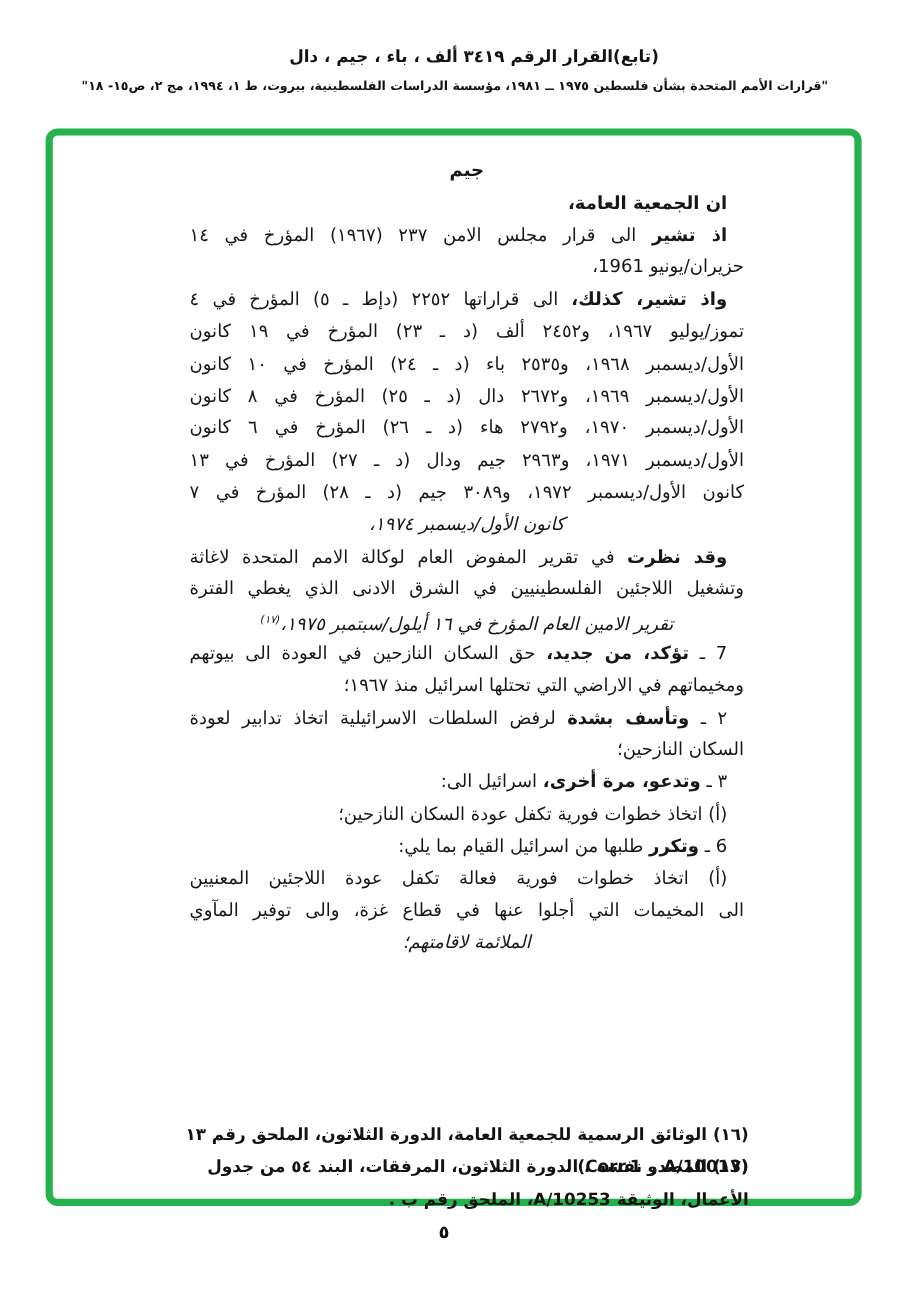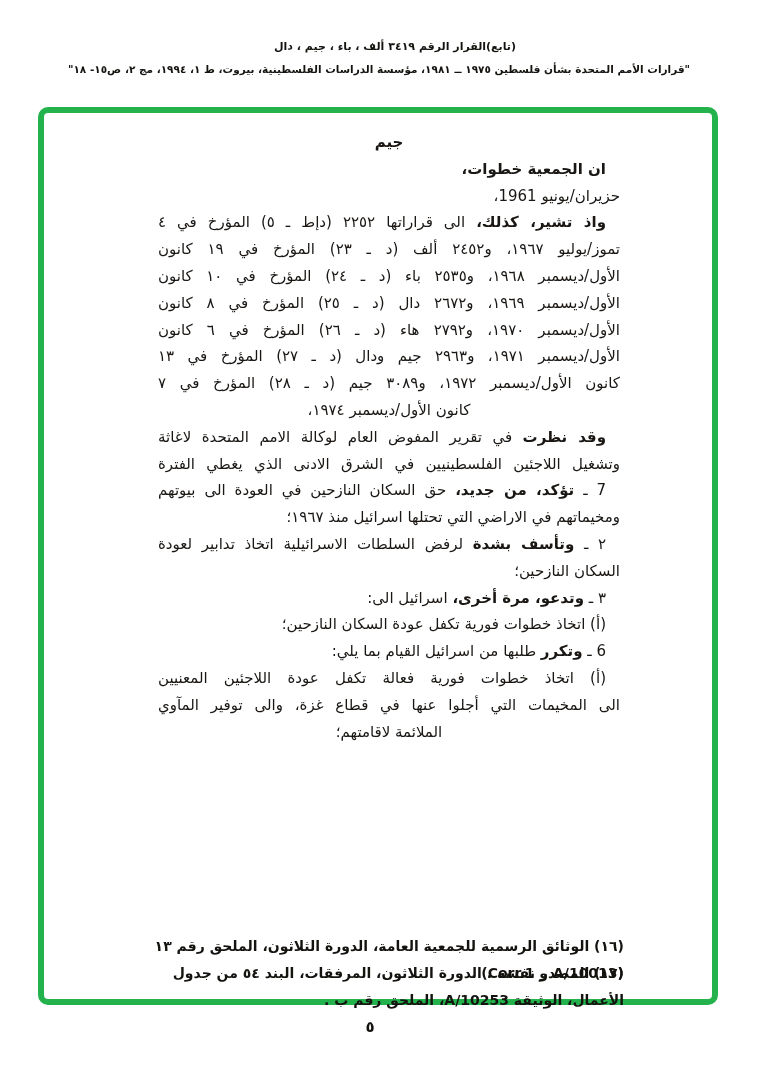--- a/index.html
+++ b/index.html
@@ -1,27 +1,27 @@
 <!DOCTYPE html>
 <html lang="ar"><head>
 <meta charset="utf-8">
 <style>
   html,body{margin:0;padding:0;background:#ffffff;}
   .page{position:relative;width:758px;height:1078px;background:#fff;overflow:hidden;
         font-family:"DejaVu Sans",sans-serif;color:#15130f;}
   .header{position:absolute;top:40px;left:0;width:758px;text-align:center;direction:rtl;}
-  .h1{font-size:11px;font-weight:bold;padding-left:32px;}
+  .h1{font-size:14px;font-weight:bold;padding-left:32px;}
   .h2{margin-top:10px;font-size:10.5px;font-weight:bold;}
   .frame{position:absolute;left:38px;top:107px;width:668px;height:886px;
          border:6px solid #23b24b;border-radius:10px;}
   .textcol{position:absolute;left:138px;top:129px;width:482px;direction:rtl;
            font-size:15px;color:#191613;}
   .line{height:26.8px;line-height:26.8px;text-align:right;margin-left:20px;}
   .line.j{text-align:justify;text-align-last:justify;}
-  .line.center{text-align:left;text-align-last:center;}
+  .line.center{text-align:left;text-align-last:center;font-style:italic;}
   .line.indent{padding-right:14px;}
   .sec{font-weight:bold;text-align:center;}
   .b{font-weight:bold;}
   .sup{font-size:9px;vertical-align:6px;}
   .footnotes{position:absolute;left:116px;top:933px;width:508px;direction:rtl;
              font-size:14px;font-weight:bold;color:#15130f;}
   .fline{height:27.2px;line-height:27.2px;text-align:right;}
   .pagenum{position:absolute;top:1018px;left:0;width:740px;text-align:center;
            font-size:15px;font-weight:bold;direction:rtl;}
 </style>
@@ -34,38 +34,40 @@
     <div class="h1">(تابع)القرار الرقم ٣٤١٩ ألف ، باء ، جيم ، دال</div>
     <div class="h2">"قرارات الأمم المتحدة بشأن فلسطين ١٩٧٥ ــ ١٩٨١، مؤسسة الدراسات الفلسطينية، بيروت، ط ١، ١٩٩٤، مج ٢، ص١٥- ١٨"</div>
   </div>
 
   <div class="frame"></div>
 
   <div class="textcol">
     <div class="line sec">جيم</div>
     <div id="paras">
         <div>
-          <div class="line indent"><span class="b">ان الجمعية خطوات،</span></div>
+          <div class="line indent"><span class="b">ان الجمعية العامة،</span></div>
         </div>
         <div>
+          <div class="line j indent"><span class="b">اذ تشير</span><span> الى قرار مجلس الامن ٢٣٧ (١٩٦٧) المؤرخ في ١٤</span></div>
           <div class="line"><span>حزيران/يونيو 1961،</span></div>
         </div>
         <div>
           <div class="line j indent"><span class="b">واذ تشير، كذلك،</span><span> الى قراراتها ٢٢٥٢ (دإط ـ ٥) المؤرخ في ٤</span></div>
           <div class="line j"><span>تموز/يوليو ١٩٦٧، و٢٤٥٢ ألف (د ـ ٢٣) المؤرخ في ١٩ كانون</span></div>
           <div class="line j"><span>الأول/ديسمبر ١٩٦٨، و٢٥٣٥ باء (د ـ ٢٤) المؤرخ في ١٠ كانون</span></div>
           <div class="line j"><span>الأول/ديسمبر ١٩٦٩، و٢٦٧٢ دال (د ـ ٢٥) المؤرخ في ٨ كانون</span></div>
           <div class="line j"><span>الأول/ديسمبر ١٩٧٠، و٢٧٩٢ هاء (د ـ ٢٦) المؤرخ في ٦ كانون</span></div>
           <div class="line j"><span>الأول/ديسمبر ١٩٧١، و٢٩٦٣ جيم ودال (د ـ ٢٧) المؤرخ في ١٣</span></div>
           <div class="line j"><span>كانون الأول/ديسمبر ١٩٧٢، و٣٠٨٩ جيم (د ـ ٢٨) المؤرخ في ٧</span></div>
           <div class="line center"><span>كانون الأول/ديسمبر ١٩٧٤،</span></div>
         </div>
         <div>
           <div class="line j indent"><span class="b">وقد نظرت</span><span> في تقرير المفوض العام لوكالة الامم المتحدة لاغاثة</span></div>
           <div class="line j"><span>وتشغيل اللاجئين الفلسطينيين في الشرق الادنى الذي يغطي الفترة</span></div>
+          <div class="line center"><span>تقرير الامين العام المؤرخ في ١٦ أيلول/سبتمبر ١٩٧٥،</span><span class="sup">(١٧)</span></div>
         </div>
         <div>
           <div class="line j indent"><span>7 ـ </span><span class="b">تؤكد، من جديد،</span><span> حق السكان النازحين في العودة الى بيوتهم</span></div>
           <div class="line"><span>ومخيماتهم في الاراضي التي تحتلها اسرائيل منذ ١٩٦٧؛</span></div>
         </div>
         <div>
           <div class="line j indent"><span>٢ ـ </span><span class="b">وتأسف بشدة</span><span> لرفض السلطات الاسرائيلية اتخاذ تدابير لعودة</span></div>
           <div class="line"><span>السكان النازحين؛</span></div>
         </div>
         <div>

